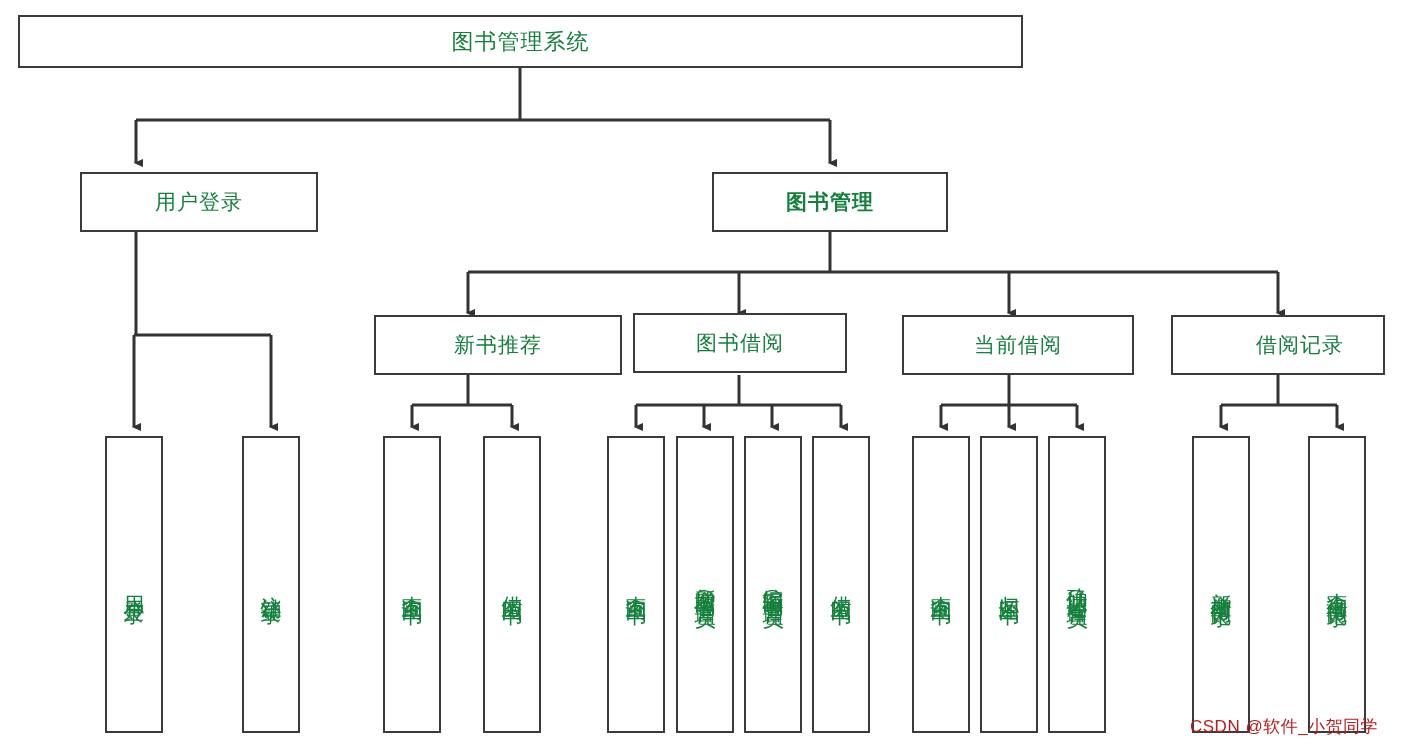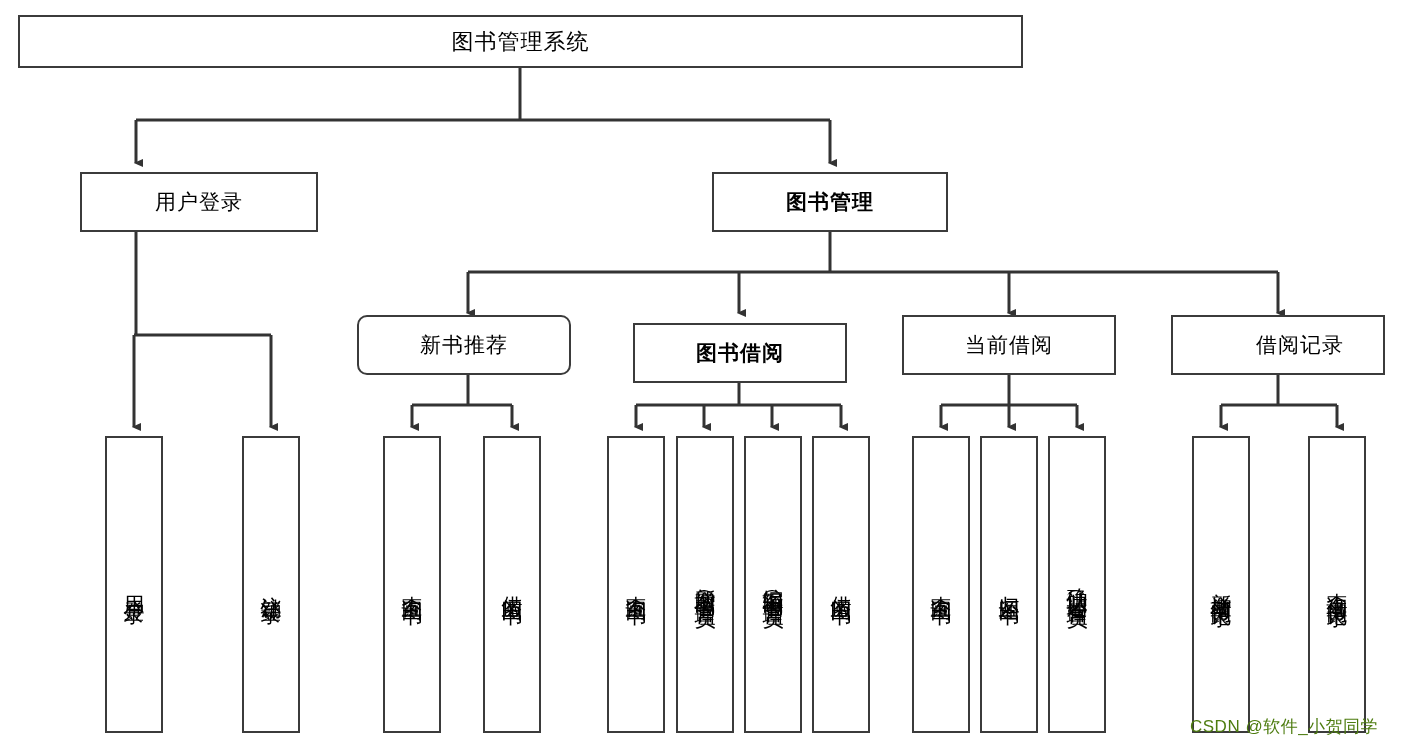--- a/index.html
+++ b/index.html
@@ -26,21 +26,21 @@
     pointer-events: none;
   }
   .node {
     position: absolute;
     box-sizing: border-box;
     background: #ffffff;
     border: 2px solid #3b3b3b;
     display: flex;
     align-items: center;
     justify-content: center;
-    color: #000000;
+    color: #15803d;
   }
   .node-h .label {
     font-size: 21px;
     line-height: 1.25;
     letter-spacing: 1px;
     white-space: nowrap;
   }
   .node-v {
     align-items: center;
     justify-content: center;
@@ -52,21 +52,21 @@
     font-size: 21px;
     line-height: 1.15;
     letter-spacing: 3px;
     white-space: nowrap;
     text-align: center;
   }
   .node-root .label { font-size: 22px; }
   .watermark {
     position: absolute;
     font-size: 17px;
-    color: #4d7c0f;
+    color: #b91c1c;
     letter-spacing: 0.5px;
     white-space: nowrap;
     user-select: none;
   }
 </style>
 </head>
 <body>
 
 <div id="canvas">
 
@@ -124,27 +124,27 @@
     <span class="label">图书管理系统</span>
   </div>
 
   <div class="node node-h" style="left:80px; top:172px; width:238px; height:60px;">
     <span class="label">用户登录</span>
   </div>
   <div class="node node-h" style="left:712px; top:172px; width:236px; height:60px;font-weight:bold;">
     <span class="label">图书管理</span>
   </div>
 
-  <div class="node node-h" style="left:357px; top:315px; width:214px; height:60px;border-radius:10px;">
+  <div class="node node-h" style="left:374px; top:315px; width:248px; height:60px;">
     <span class="label">新书推荐</span>
   </div>
-  <div class="node node-h" style="left:633px; top:323px; width:214px; height:60px;font-weight:bold;">
+  <div class="node node-h" style="left:633px; top:313px; width:214px; height:60px;">
     <span class="label">图书借阅</span>
   </div>
-  <div class="node node-h" style="left:902px; top:315px; width:214px; height:60px;">
+  <div class="node node-h" style="left:902px; top:315px; width:232px; height:60px;">
     <span class="label">当前借阅</span>
   </div>
   <div class="node node-h" style="left:1171px; top:315px; width:214px; height:60px;padding-left:44px;">
     <span class="label">借阅记录</span>
   </div>
 
   <div class="node node-v" style="left:105px; top:436px; width:58px; height:297px;">
     <span class="label">用户登录</span>
   </div>
   <div class="node node-v" style="left:242px; top:436px; width:58px; height:297px;">

